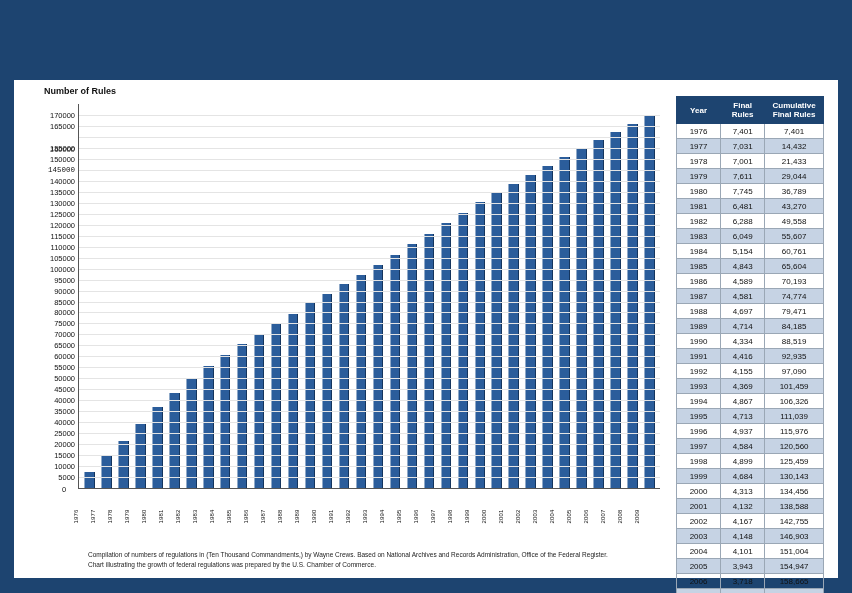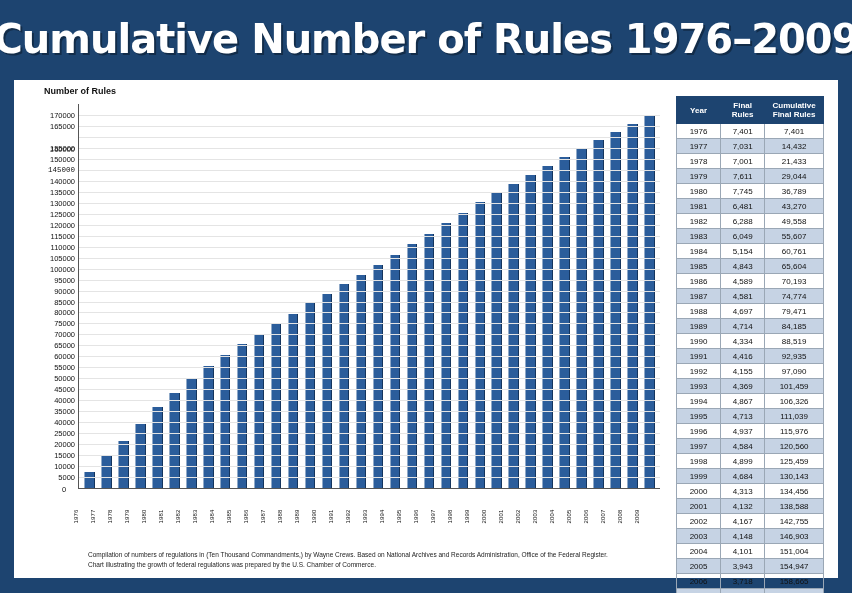--- a/index.html
+++ b/index.html
@@ -148,23 +148,20 @@
     font-size:6.5px;
     color:#222;
     line-height:1.5;
   }
 </style>
 </head>
 <body>
 
 <div class="poster">
 
-  <div class="title-bar">
-    <div class="title">Cumulative Number of Rules 1976–2009</div>
-  </div>
 
   <div class="sheet">
 
     <div class="axis-label">Number of Rules</div>
 
     <div class="chart-wrap">
       <div class="plot" id="plot">
         <div class="bars" id="bars">
             <div class="barcell">
               <div class="bar" title="1976: 7401" style="height: 4.22914%;"></div>

